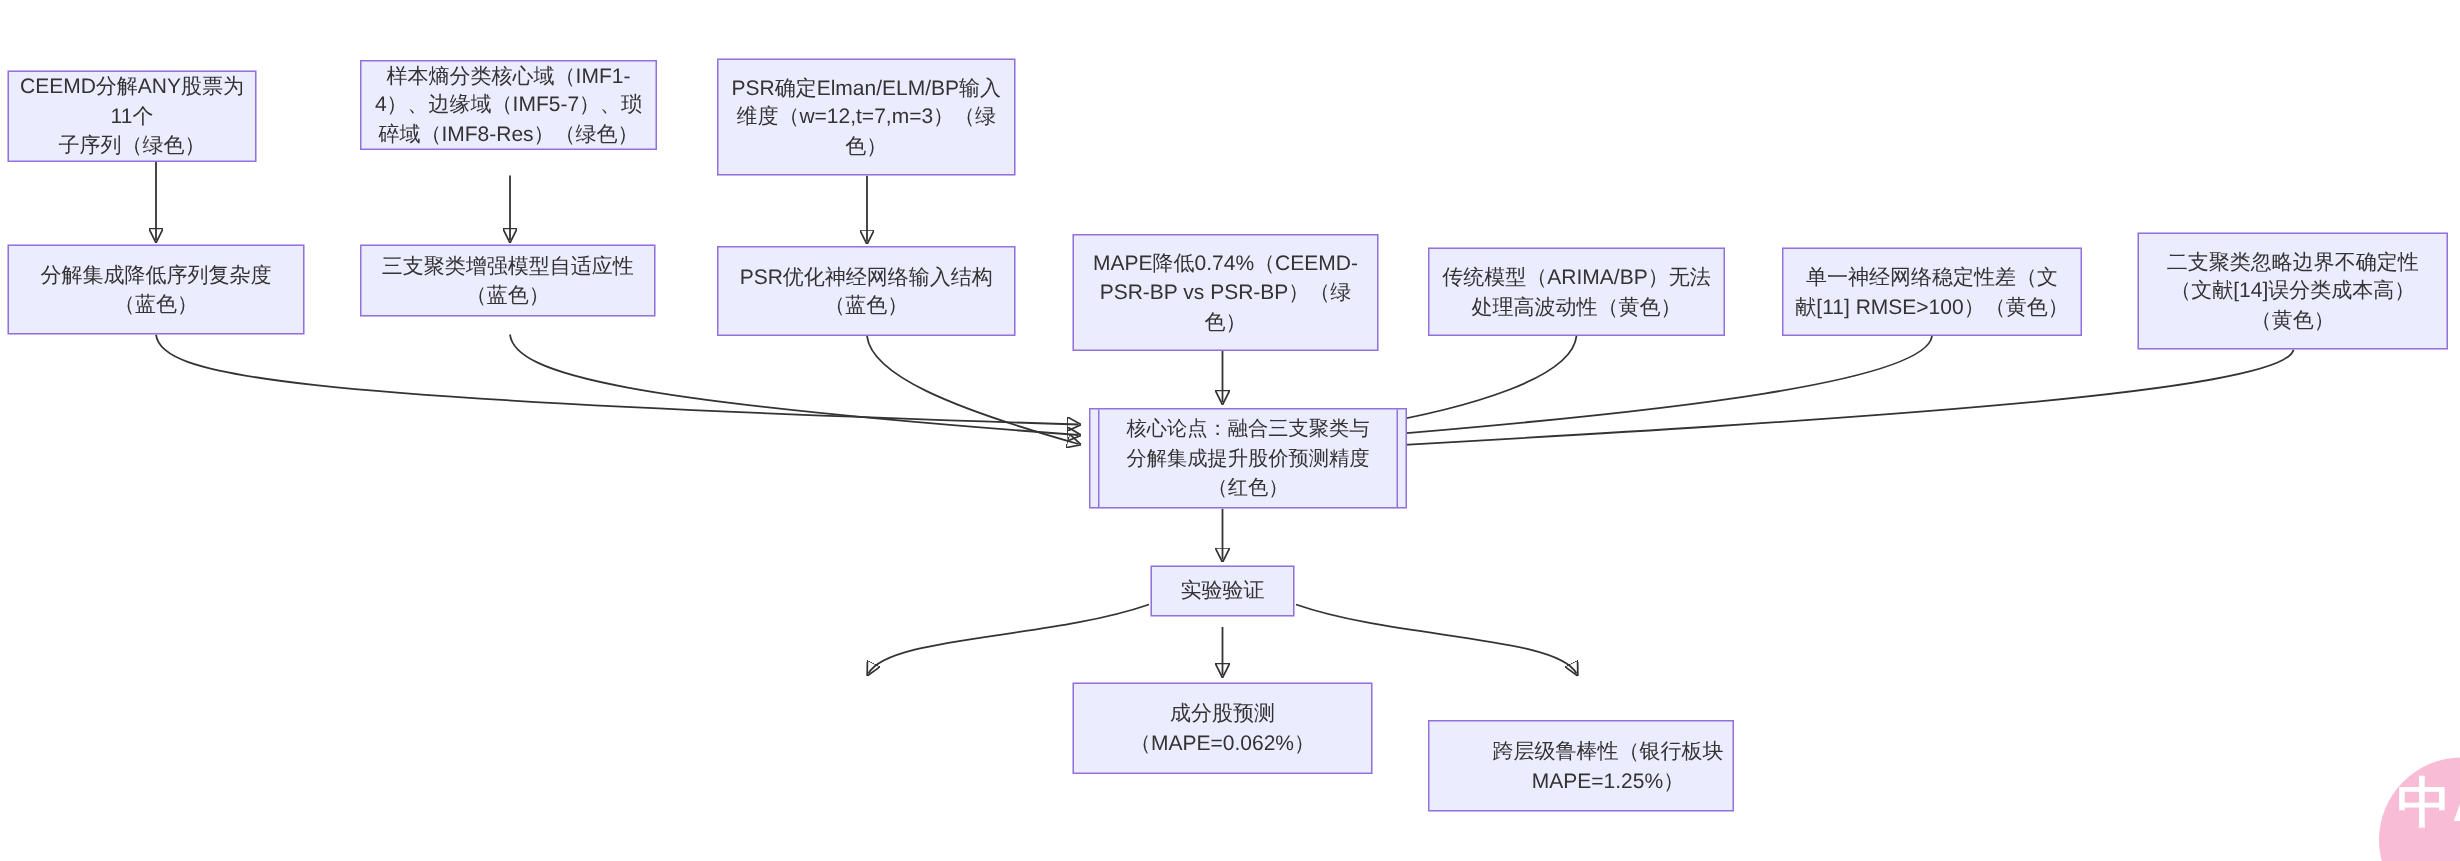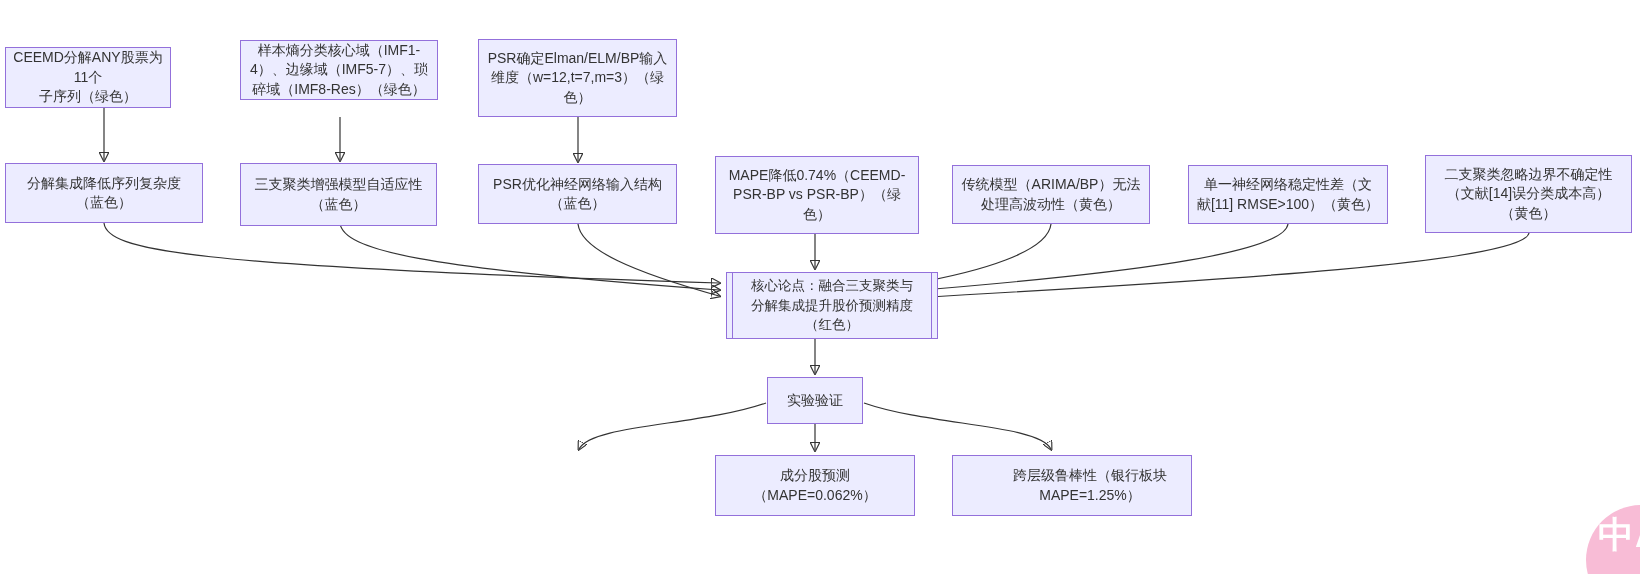--- a/index.html
+++ b/index.html
@@ -24,37 +24,37 @@
     text-align:center;
     white-space:pre-line;
     padding:2px 4px;
   }
   
   .n-ceemd     {left:5px;   top:47px;  width:166px; height:61px;}
   .n-entropy   {left:240px; top:40px;  width:198px; height:60px;}
   .n-psrinput  {left:478px; top:39px;  width:199px; height:78px;}
   
   .n-decomp    {left:5px;   top:163px; width:198px; height:60px;}
-  .n-threeway  {left:240px; top:163px; width:197px; height:63px;}
+  .n-threeway  {left:240px; top:163px; width:197px; height:48px;}
   .n-psropt    {left:478px; top:164px; width:199px; height:60px;}
   .n-mape      {left:715px; top:156px; width:204px; height:78px;}
   .n-trad      {left:952px; top:165px; width:198px; height:59px;}
   .n-singlenn  {left:1188px;top:165px; width:200px; height:59px;}
   .n-twoway    {left:1425px;top:155px; width:207px; height:78px;}
   
   .n-core      {left:726px; top:272px; width:212px; height:67px; font-size:13.5px;}
   .n-core .side-line{position:absolute;top:0;bottom:0;width:0;border-left:1px solid #9370DB;}
   .n-core .side-line.left{left:5px;}
   .n-core .side-line.right{right:5px;}
   
-  .n-exp       {left:767px; top:377px; width:96px;  height:47px;}
+  .n-exp       {left:767px; top:377px; width:96px;  height:34px;}
   
   .n-index     {left:478px; top:455px; width:199px; height:61px;}
   .n-stock     {left:715px; top:455px; width:200px; height:61px;}
-  .n-robust    {left:952px; top:455px; width:240px; height:61px;padding-left:40px;}
+  .n-robust    {left:952px; top:480px; width:204px; height:61px;padding-left:40px;}
   
   .translate-badge{
     position:absolute;left:1586px;top:505px;width:110px;height:110px;
     border-radius:50%;
     background:#f8bcd6;
   }
   .translate-badge .badge-label{
     position:absolute;left:12px;top:6px;
     color:#ffffff;font-weight:bold;font-size:36px;letter-spacing:1px;
     font-family:"Liberation Sans","DejaVu Sans",sans-serif;

